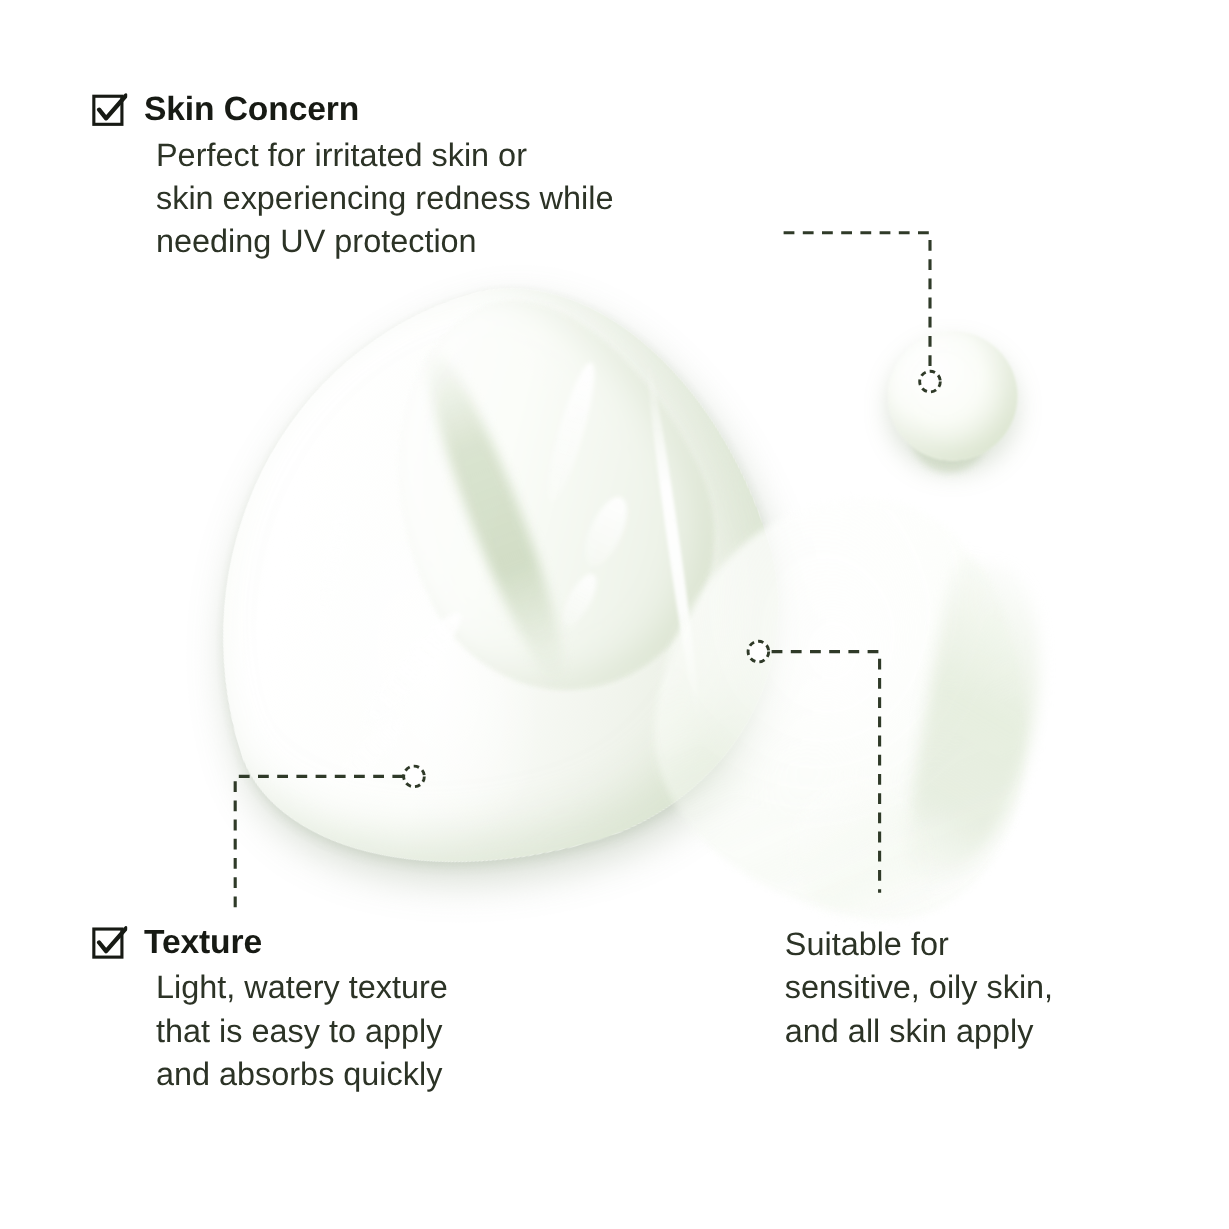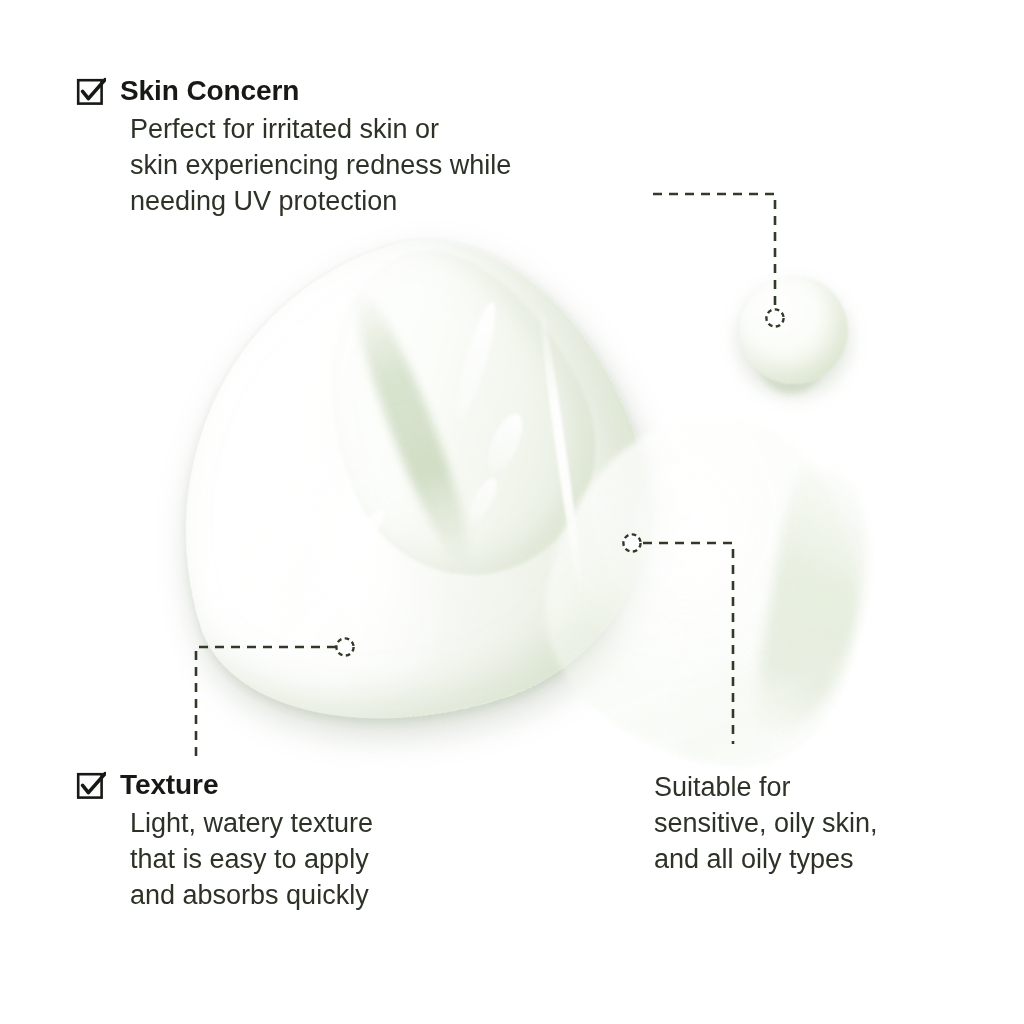--- a/index.html
+++ b/index.html
@@ -277,16 +277,16 @@
       <div class="callout-title">Texture</div>
     </div>
     <div class="callout-body">Light, watery texture
 that is easy to apply
 and absorbs quickly</div>
   </div>
 
   <div class="callout" id="callout-skin-type">
     <div class="callout-body">Suitable for
 sensitive, oily skin,
-and all oily types</div>
+and all skin apply</div>
   </div>
 
 </div>
 
 </body></html>

